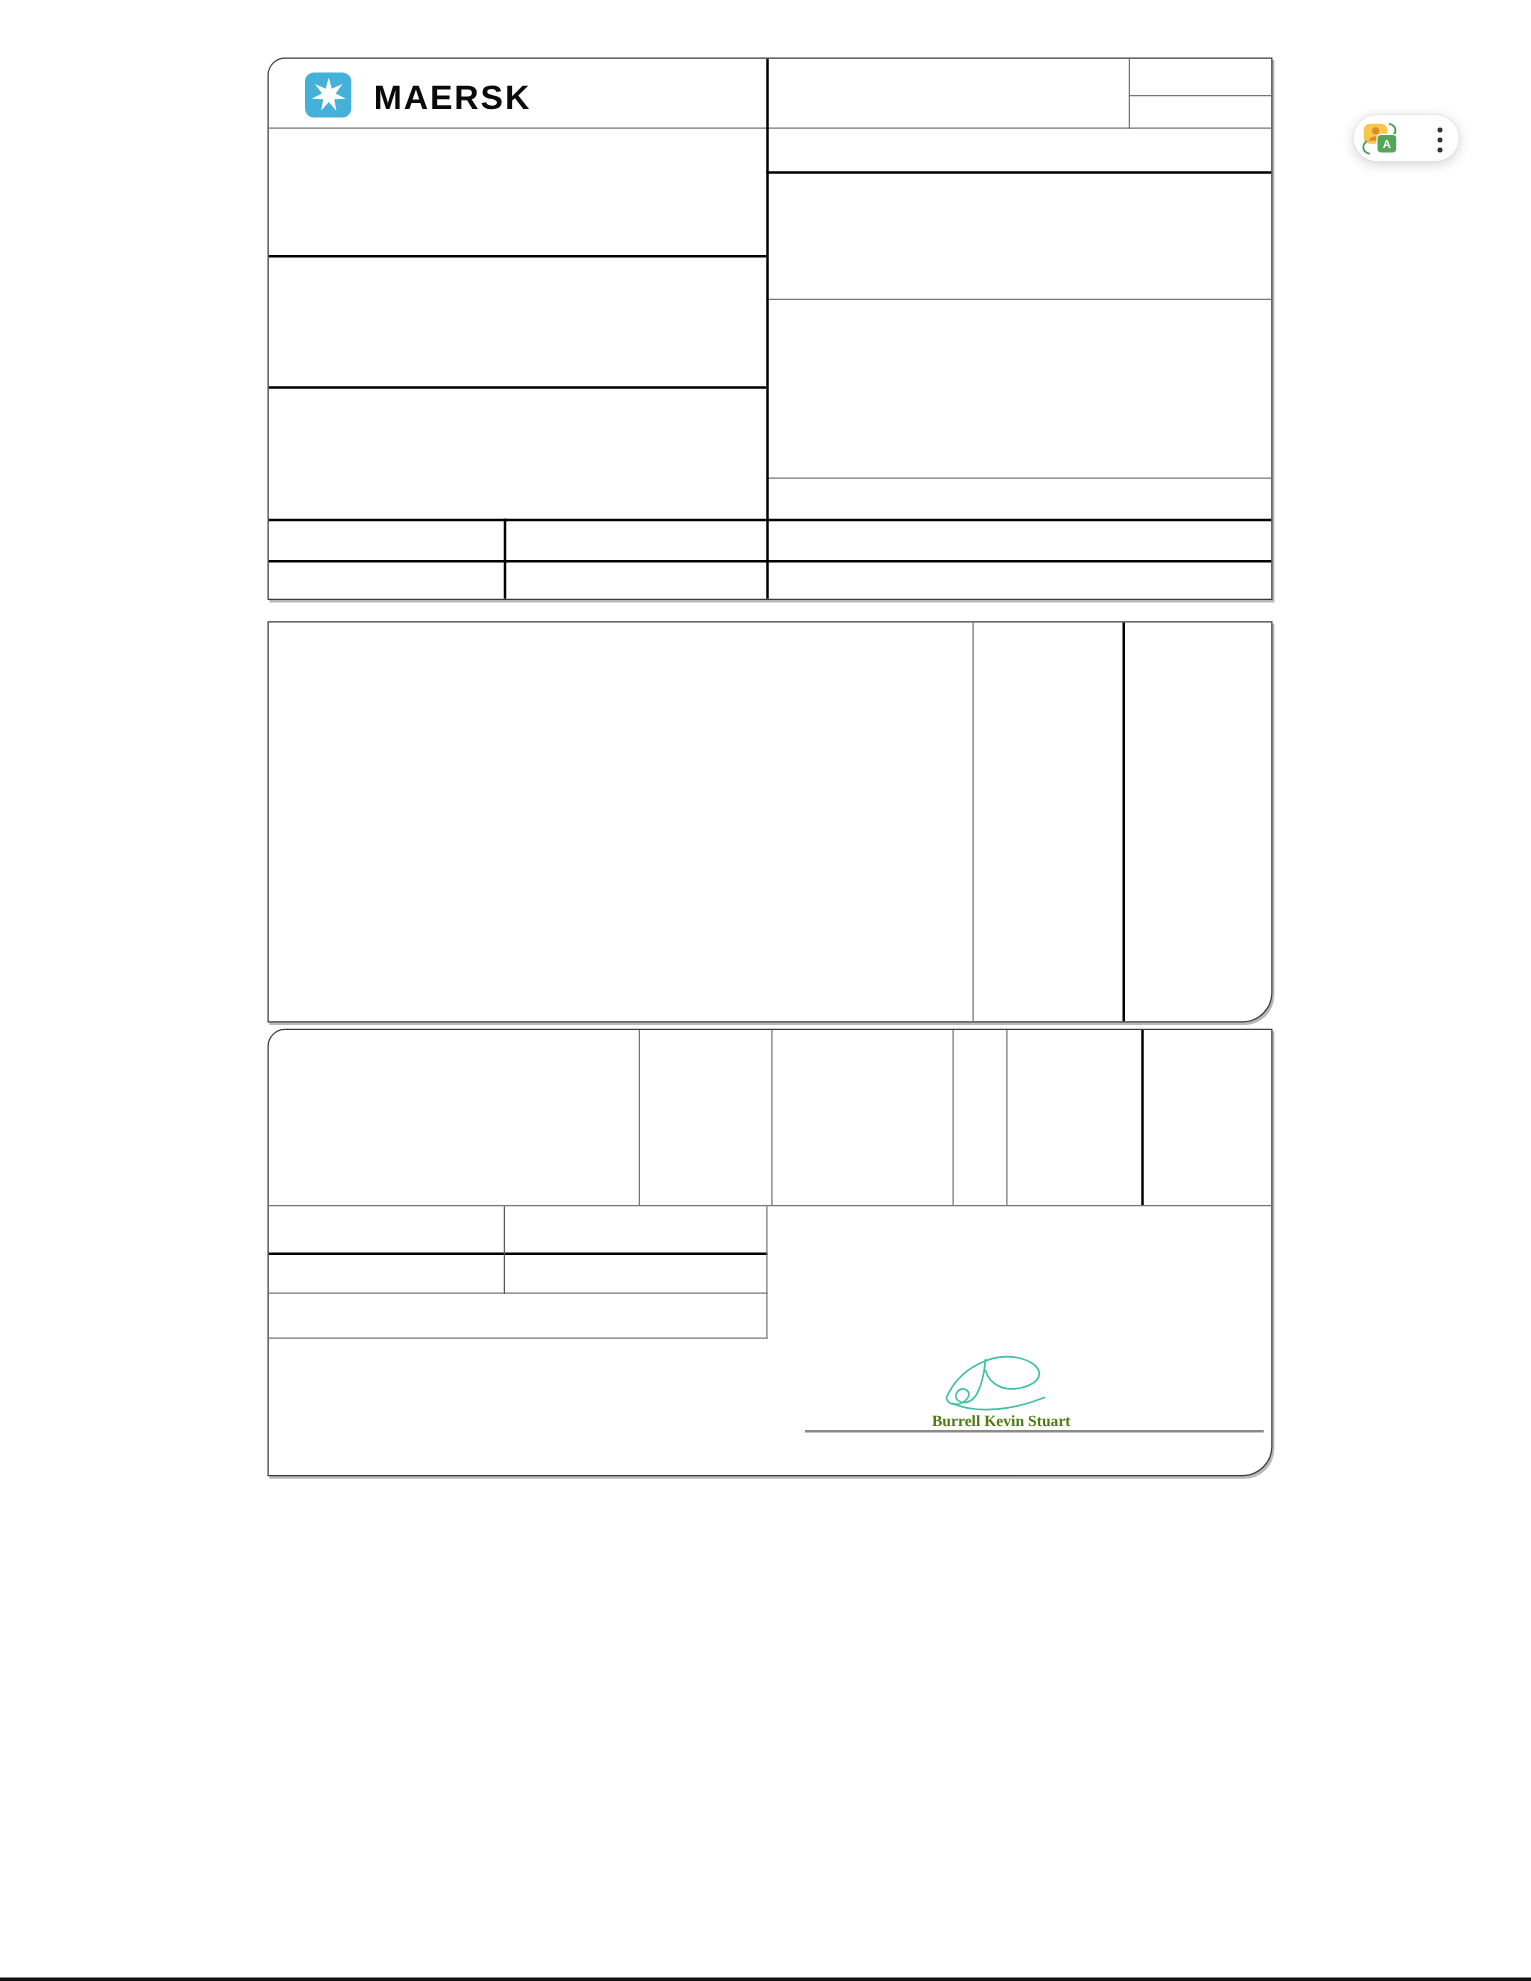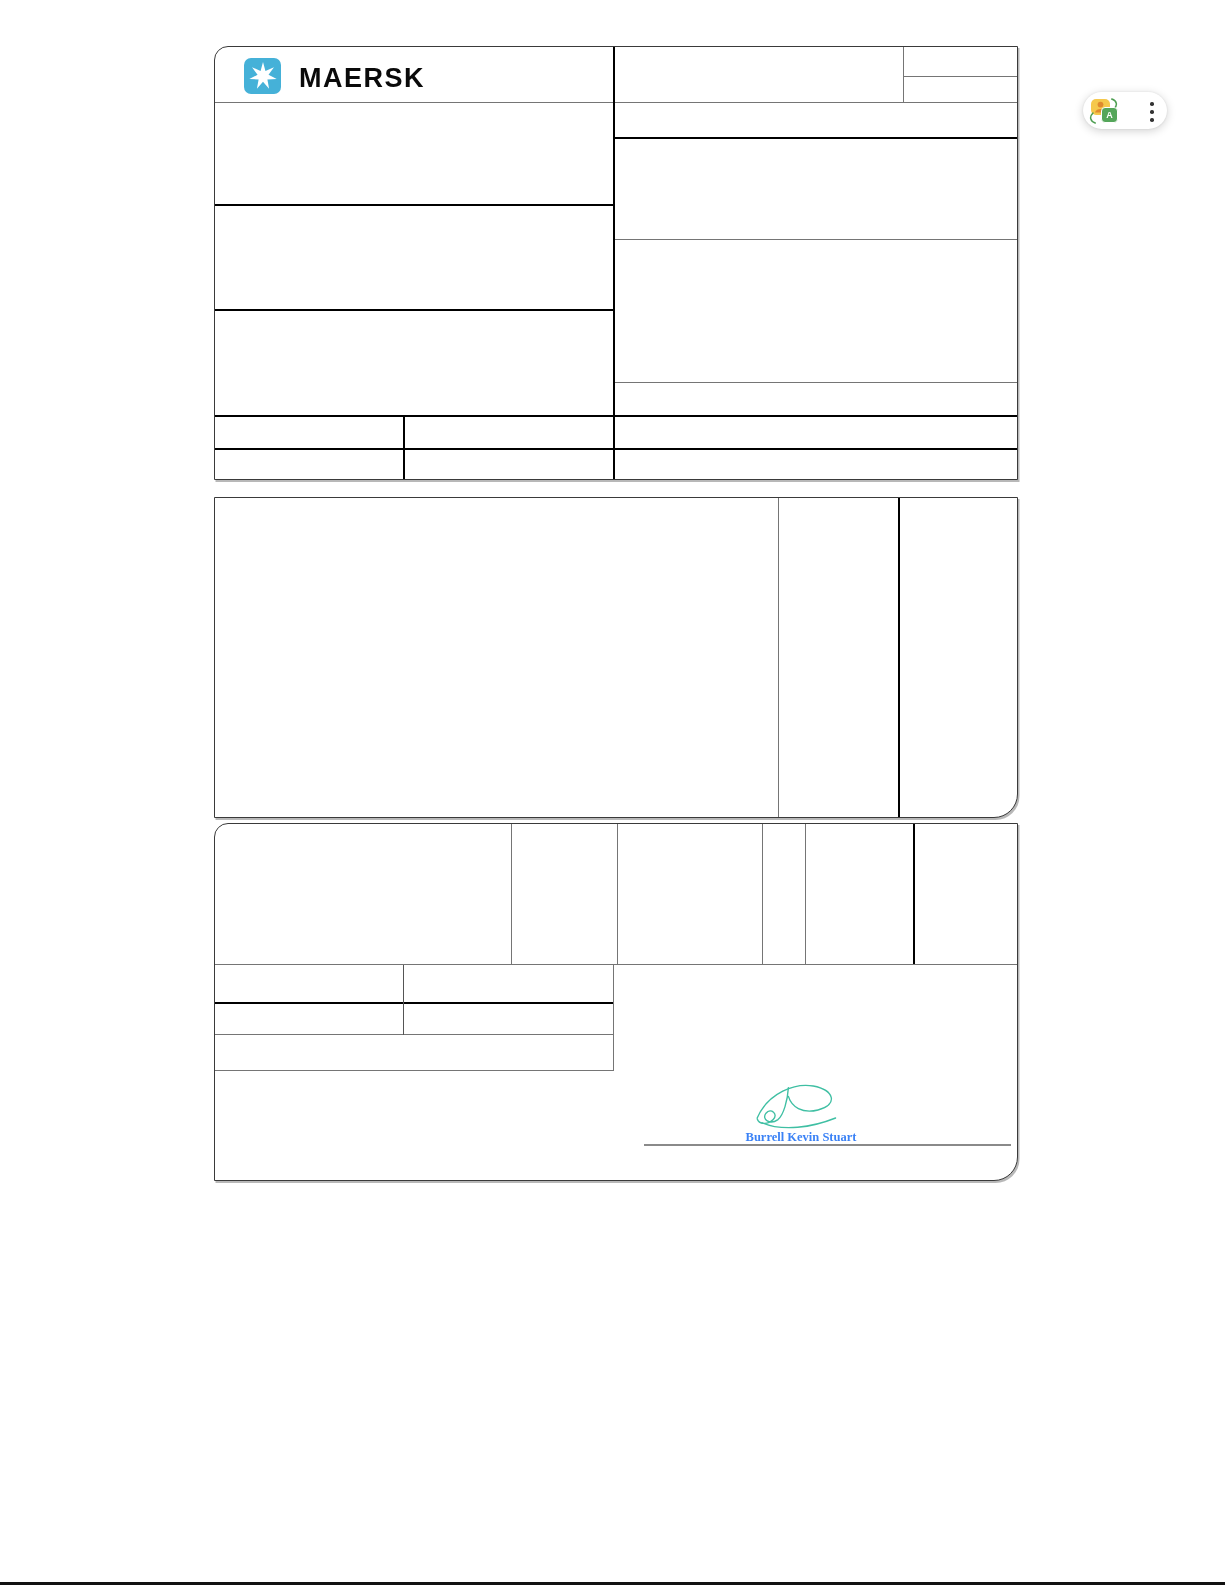--- a/index.html
+++ b/index.html
@@ -20,21 +20,21 @@
   .cell { position:absolute; background:transparent; }
   
   .star-sq { position:absolute; left:29px; top:11px; width:37px; height:36px;
              border-radius:7px; display:flex; align-items:center; justify-content:center; }
   .wordmark { position:absolute; left:84px; top:16px; font-size:27px; font-weight:700;
               letter-spacing:1.5px; color:#0a0a0a; }
   
   .sig-line { position:absolute; left:429px; top:320px; width:367px; height:2px; background:#8a8a8a; }
   .sig-svg  { position:absolute; left:524px; top:254px; width:118px; height:60px; }
   .sig-name { position:absolute; left:516px; top:306px; width:140px; text-align:center;
-              font-family:"Liberation Serif", serif; font-weight:700; font-size:12.5px; color:#3b82f6; }
+              font-family:"Liberation Serif", serif; font-weight:700; font-size:12.5px; color:#4d7c0f; }
   
   .widget { position:absolute; left:1083px; top:92px; width:84px; height:37px; background:#fff;
             border-radius:19px; box-shadow:0 2px 10px rgba(0,0,0,.18), 0 0 2px rgba(0,0,0,.10); }
   .t-btn  { position:absolute; left:7px; top:5px; width:30px; height:27px; cursor:pointer; }
   .t-yellow { position:absolute; left:1px; top:2px; width:19px; height:16px; border-radius:5px; }
   .t-green  { position:absolute; right:2px; bottom:1px; width:15px; height:14px; border-radius:4px;
               border:1px solid #fff; color:#fff; font-size:9px; font-weight:700;
               display:flex; align-items:center; justify-content:center; box-sizing:content-box; }
   .t-arr { position:absolute; }
   .kebab { position:absolute; right:13px; top:10px; width:4px; cursor:pointer; }

